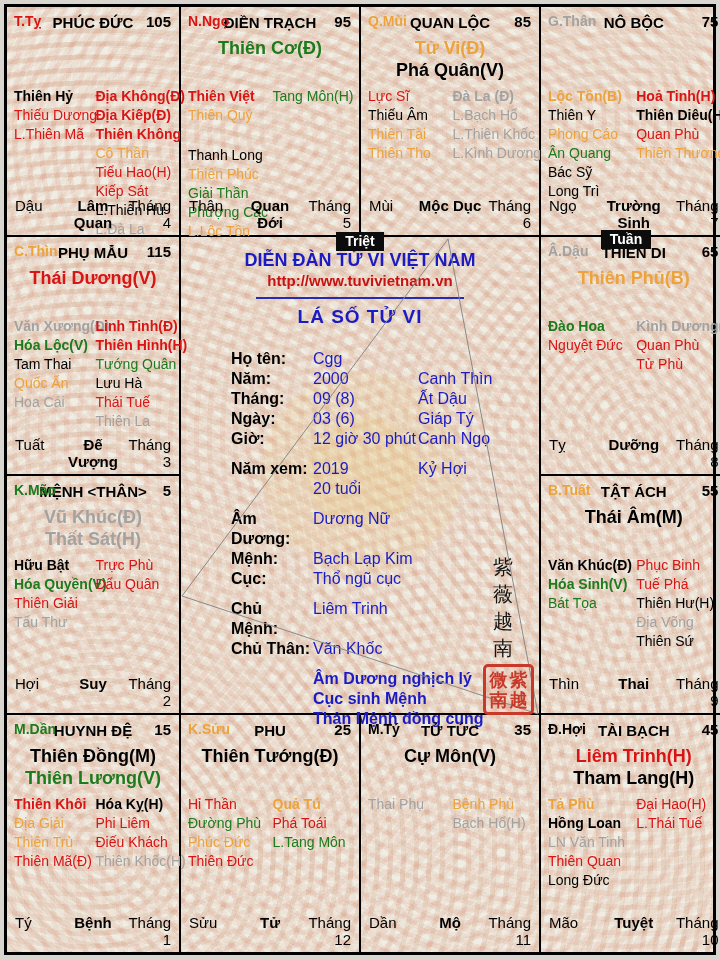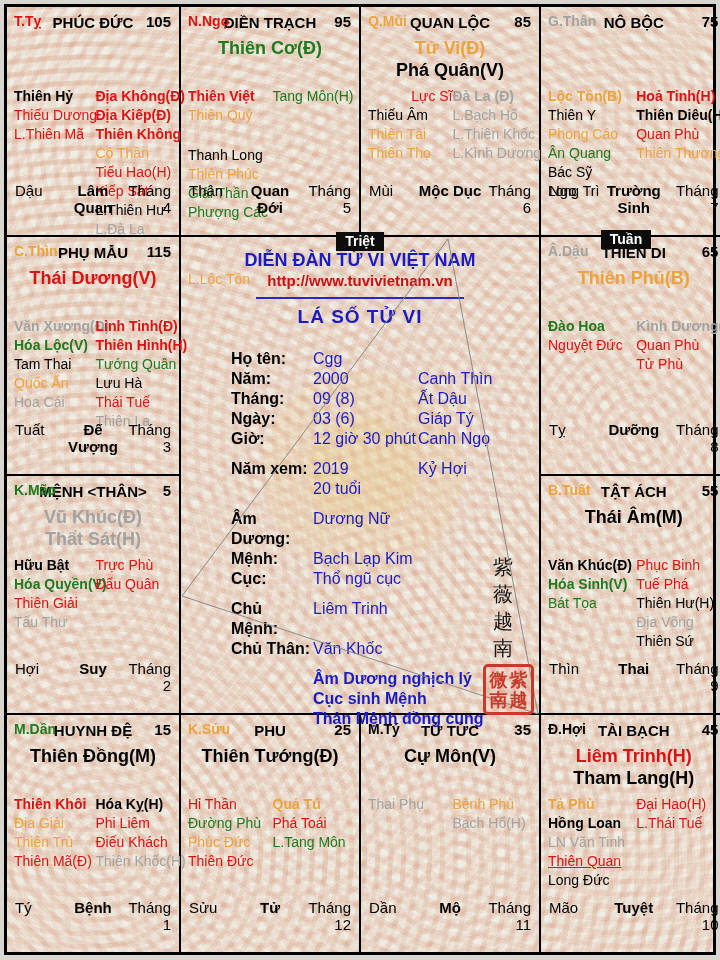--- a/index.html
+++ b/index.html
@@ -25,21 +25,21 @@
   .bb{border-bottom:2px solid #000;}
   .head{position:relative;height:25px;}
   .corner{position:absolute;left:7px;top:4px;font-weight:bold;font-size:14px;}
   .title{display:block;text-align:center;font-weight:bold;font-size:15px;padding-top:5px;color:#000;}
   .num{position:absolute;right:8px;top:4px;font-weight:bold;font-size:15px;color:#000;}
   .mains{height:50px;text-align:center;padding-top:3px;}
   .main-star{font-size:18px;font-weight:bold;line-height:22px;}
   .cols{display:flex;padding-left:7px;padding-right:2px;}
   .col{width:50%;}
   .star{font-size:14px;line-height:19px;white-space:nowrap;}
-  .foot{position:absolute;left:8px;right:8px;bottom:19px;display:flex;font-size:15px;color:#000;}
+  .foot{position:absolute;left:8px;right:8px;bottom:4px;display:flex;font-size:15px;color:#000;}
   .chi{flex:1;text-align:left;}
   .stage{flex:1.3;text-align:center;font-weight:bold;}
   .month{flex:1;text-align:right;}
 
   .center-cell{grid-row:2/4;grid-column:2/4;position:relative;padding-top:13px;box-sizing:border-box;}
   .forum-title{text-align:center;color:#1b1bc4;font-weight:bold;font-size:18px;line-height:21px;}
   .forum-url{text-align:center;color:#c81111;font-weight:bold;font-size:15px;line-height:18px;margin-top:1px;}
   .hdiv{width:208px;border-top:2px solid #2a2ab8;margin:7px auto 6px auto;}
   .chart-title{text-align:center;color:#1b1bc4;font-weight:bold;font-size:19px;letter-spacing:1px;line-height:23px;}
   #fields{margin-top:21px;padding-left:50px;}
@@ -193,21 +193,21 @@
           <div class="main-star" style="color: rgb(29, 122, 29);">Thiên Cơ(Đ)</div>
         </div>
         <div class="cols">
           <div class="col">
             <div class="star" style="color: rgb(216, 20, 20); font-weight: bold;">Thiên Việt</div>
             <div class="star" style="color: rgb(236, 163, 60);">Thiên Quý</div>
             <div class="star" style="color: rgb(0, 0, 0); margin-top: 21px;">Thanh Long</div>
             <div class="star" style="color: rgb(236, 163, 60);">Thiên Phúc</div>
             <div class="star" style="color: rgb(29, 122, 29);">Giải Thần</div>
             <div class="star" style="color: rgb(29, 122, 29);">Phượng Các</div>
-            <div class="star" style="color: rgb(236, 163, 60); margin-top: 48px;">L.Lộc Tồn</div>
+            <div class="star" style="color: rgb(236, 163, 60);">L.Lộc Tồn</div>
           </div>
           <div class="col">
             <div class="star" style="color: rgb(29, 122, 29);">Tang Môn(H)</div>
           </div>
         </div>
         <div class="foot">
           <span class="chi">Thân</span>
           <span class="stage">Quan Đới</span>
           <span class="month">Tháng 5</span>
         </div>
@@ -217,21 +217,21 @@
           <span class="corner" style="color: rgb(236, 163, 60);">Q.Mùi</span>
           <span class="title">QUAN LỘC</span>
           <span class="num">85</span>
         </div>
         <div class="mains">
           <div class="main-star" style="color: rgb(236, 163, 60);">Tử Vi(Đ)</div>
           <div class="main-star" style="color: rgb(0, 0, 0);">Phá Quân(V)</div>
         </div>
         <div class="cols">
           <div class="col">
-            <div class="star" style="color: rgb(216, 20, 20); text-align: right;">Lực Sĩ</div>
+            <div class="star" style="color: rgb(216, 20, 20);">Lực Sĩ</div>
             <div class="star" style="color: rgb(0, 0, 0);">Thiếu Âm</div>
             <div class="star" style="color: rgb(236, 163, 60);">Thiên Tài</div>
             <div class="star" style="color: rgb(236, 163, 60);">Thiên Thọ</div>
           </div>
           <div class="col">
             <div class="star" style="color: rgb(162, 162, 162); font-weight: bold;">Đà La (Đ)</div>
             <div class="star" style="color: rgb(162, 162, 162);">L.Bạch Hổ</div>
             <div class="star" style="color: rgb(162, 162, 162);">L.Thiên Khốc</div>
             <div class="star" style="color: rgb(162, 162, 162);">L.Kình Dương</div>
           </div>
@@ -387,20 +387,21 @@
         </div>
       </div>
       <div class="cell br" style="grid-area: 4 / 1;">
         <div class="head">
           <span class="corner" style="color: rgb(29, 122, 29);">M.Dần</span>
           <span class="title">HUYNH ĐỆ</span>
           <span class="num">15</span>
         </div>
         <div class="mains">
           <div class="main-star" style="color: rgb(0, 0, 0);">Thiên Đồng(M)</div>
+          <div class="main-star" style="color: rgb(29, 122, 29);">Thiên Lương(V)</div>
         </div>
         <div class="cols">
           <div class="col">
             <div class="star" style="color: rgb(216, 20, 20); font-weight: bold;">Thiên Khôi</div>
             <div class="star" style="color: rgb(236, 163, 60);">Địa Giải</div>
             <div class="star" style="color: rgb(236, 163, 60);">Thiên Trù</div>
             <div class="star" style="color: rgb(216, 20, 20);">Thiên Mã(Đ)</div>
           </div>
           <div class="col">
             <div class="star" style="color: rgb(0, 0, 0); font-weight: bold;">Hóa Kỵ(H)</div>
@@ -475,21 +476,21 @@
         </div>
         <div class="mains">
           <div class="main-star" style="color: rgb(216, 20, 20);">Liêm Trinh(H)</div>
           <div class="main-star" style="color: rgb(0, 0, 0);">Tham Lang(H)</div>
         </div>
         <div class="cols">
           <div class="col">
             <div class="star" style="color: rgb(236, 163, 60); font-weight: bold;">Tả Phù</div>
             <div class="star" style="color: rgb(0, 0, 0); font-weight: bold;">Hồng Loan</div>
             <div class="star" style="color: rgb(162, 162, 162);">LN Văn Tinh</div>
-            <div class="star" style="color: rgb(216, 20, 20); text-decoration: underline;">Thiên Quan</div>
+            <div class="star" style="color: rgb(216, 20, 20);">Thiên Quan</div>
             <div class="star" style="color: rgb(0, 0, 0);">Long Đức</div>
           </div>
           <div class="col">
             <div class="star" style="color: rgb(216, 20, 20);">Đại Hao(H)</div>
             <div class="star" style="color: rgb(216, 20, 20);">L.Thái Tuế</div>
           </div>
         </div>
         <div class="foot">
           <span class="chi">Mão</span>
           <span class="stage">Tuyệt</span>

